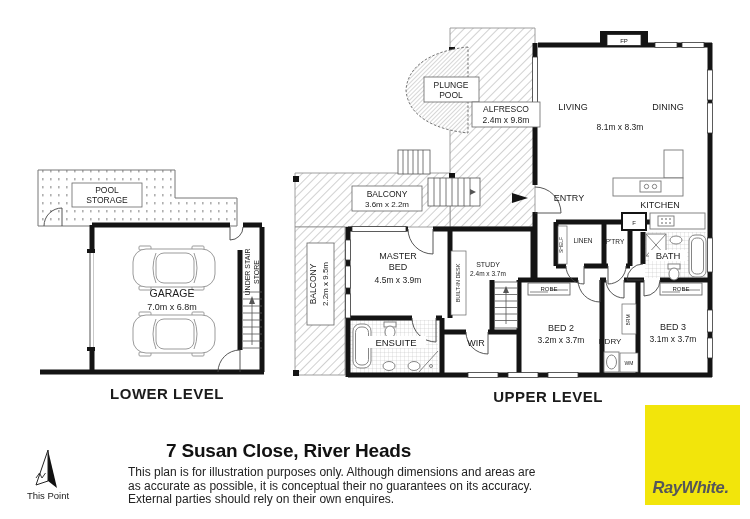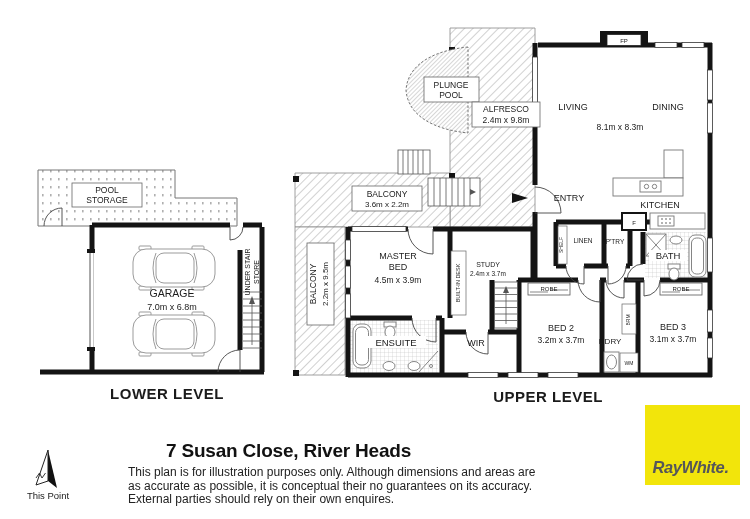--- a/index.html
+++ b/index.html
@@ -9,21 +9,21 @@
   .t{font-family:"Liberation Sans",sans-serif;fill:#1b1b1b;text-anchor:middle;}
   .s5{font-size:5px;} .s55{font-size:5.5px;} .s6{font-size:6px;} .s65{font-size:6.5px;}
   .s7{font-size:7px;} .s8{font-size:8px;} .s85{font-size:8.5px;} .s9{font-size:9px;}
   .s95{font-size:9.5px;} .s105{font-size:10.5px;}
   .lvl{font-size:15px;font-weight:bold;letter-spacing:.5px;}
   #north-label{position:absolute;left:8px;top:490px;width:80px;text-align:center;
                font-size:9.5px;color:#222;}
   #plan-title{position:absolute;left:128px;top:440px;font-size:19px;font-weight:bold;
               color:#111;letter-spacing:-0.2px;margin-left:38px;}
   #disclaimer{position:absolute;left:128px;top:466px;font-size:12px;line-height:13.5px;color:#222;}
-  #brand-box{position:absolute;left:645px;top:405px;width:95px;height:80px;background:#F2E50B;}
+  #brand-box{position:absolute;left:645px;top:405px;width:95px;height:100px;background:#F2E50B;}
   #brand-text{position:absolute;left:0;right:4px;bottom:8px;text-align:center;
               font-size:16.5px;font-weight:bold;font-style:italic;color:#55565A;
               letter-spacing:-0.4px;}
 </style>
 </head>
 <body>
 
 <div id="page">
 
 <svg width="750" height="420" viewBox="0 0 750 420">

